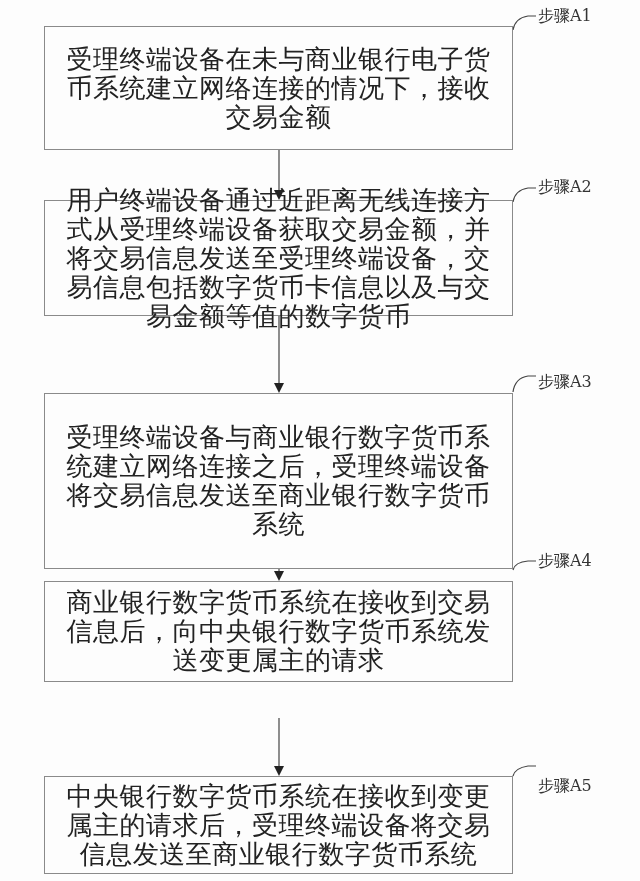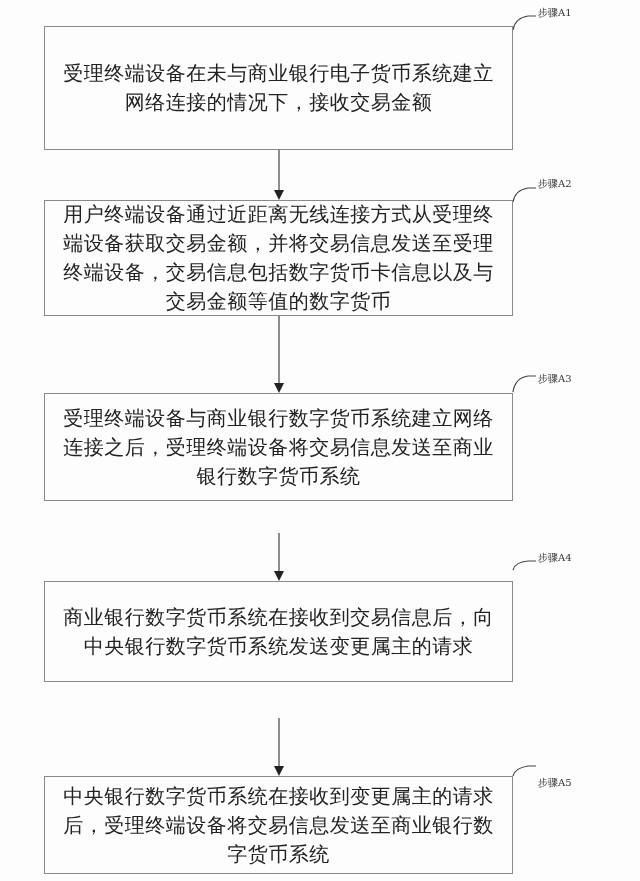--- a/index.html
+++ b/index.html
@@ -1,22 +1,22 @@
 <!DOCTYPE html>
 <html><head>
 <meta charset="utf-8">
 <style>
   html, body { margin: 0; padding: 0; background: #fdfdfd; }
   body { width: 640px; height: 881px; position: relative; overflow: hidden;
          font-family: "DejaVu Serif", "Liberation Serif", serif; color: #222; }
   .box { position: absolute; left: 44px; width: 469px; border: 1.5px solid #8a8a8a;
          background: #fdfdfd; box-sizing: border-box; display: flex;
          align-items: center; justify-content: center; text-align: center; }
-  .box-text { font-size: 20px; line-height: 29px; padding: 0 12px; letter-spacing: 0.5px; }
-  .label { position: absolute; left: 538px; font-size: 10px; color: #333; }
+  .box-text { font-size: 26px; line-height: 29px; padding: 0 12px; letter-spacing: 0.5px; }
+  .label { position: absolute; left: 538px; font-size: 16px; color: #333; }
   svg.lines { position: absolute; left: 0; top: 0; }
 </style>
 </head>
 <body>
 
 <svg class="lines" width="640" height="881">
   <g stroke="#444" stroke-width="1.2" fill="none">
     <line x1="279" y1="150" x2="279" y2="193"></line>
     <line x1="279" y1="300" x2="279" y2="386"></line>
     <line x1="279" y1="533" x2="279" y2="574"></line>
@@ -39,21 +39,21 @@
 <div class="box" style="top:26px;height:124px">
   <div class="box-text">受理终端设备在未与商业银行电子货币系统建立网络连接的情况下，接收交易金额</div>
 </div>
 
 <div class="label" style="top:177px">步骤A2</div>
 <div class="box" style="top:200px;height:116px">
   <div class="box-text">用户终端设备通过近距离无线连接方式从受理终端设备获取交易金额，并将交易信息发送至受理终端设备，交易信息包括数字货币卡信息以及与交易金额等值的数字货币</div>
 </div>
 
 <div class="label" style="top:372px">步骤A3</div>
-<div class="box" style="top:393px;height:108px">
+<div class="box" style="top:393px;height:176px">
   <div class="box-text">受理终端设备与商业银行数字货币系统建立网络连接之后，受理终端设备将交易信息发送至商业银行数字货币系统</div>
 </div>
 
 <div class="label" style="top:551px">步骤A4</div>
 <div class="box" style="top:581px;height:101px">
   <div class="box-text">商业银行数字货币系统在接收到交易信息后，向中央银行数字货币系统发送变更属主的请求</div>
 </div>
 
 <div class="label" style="top:776px">步骤A5</div>
 <div class="box" style="top:776px;height:98px">

